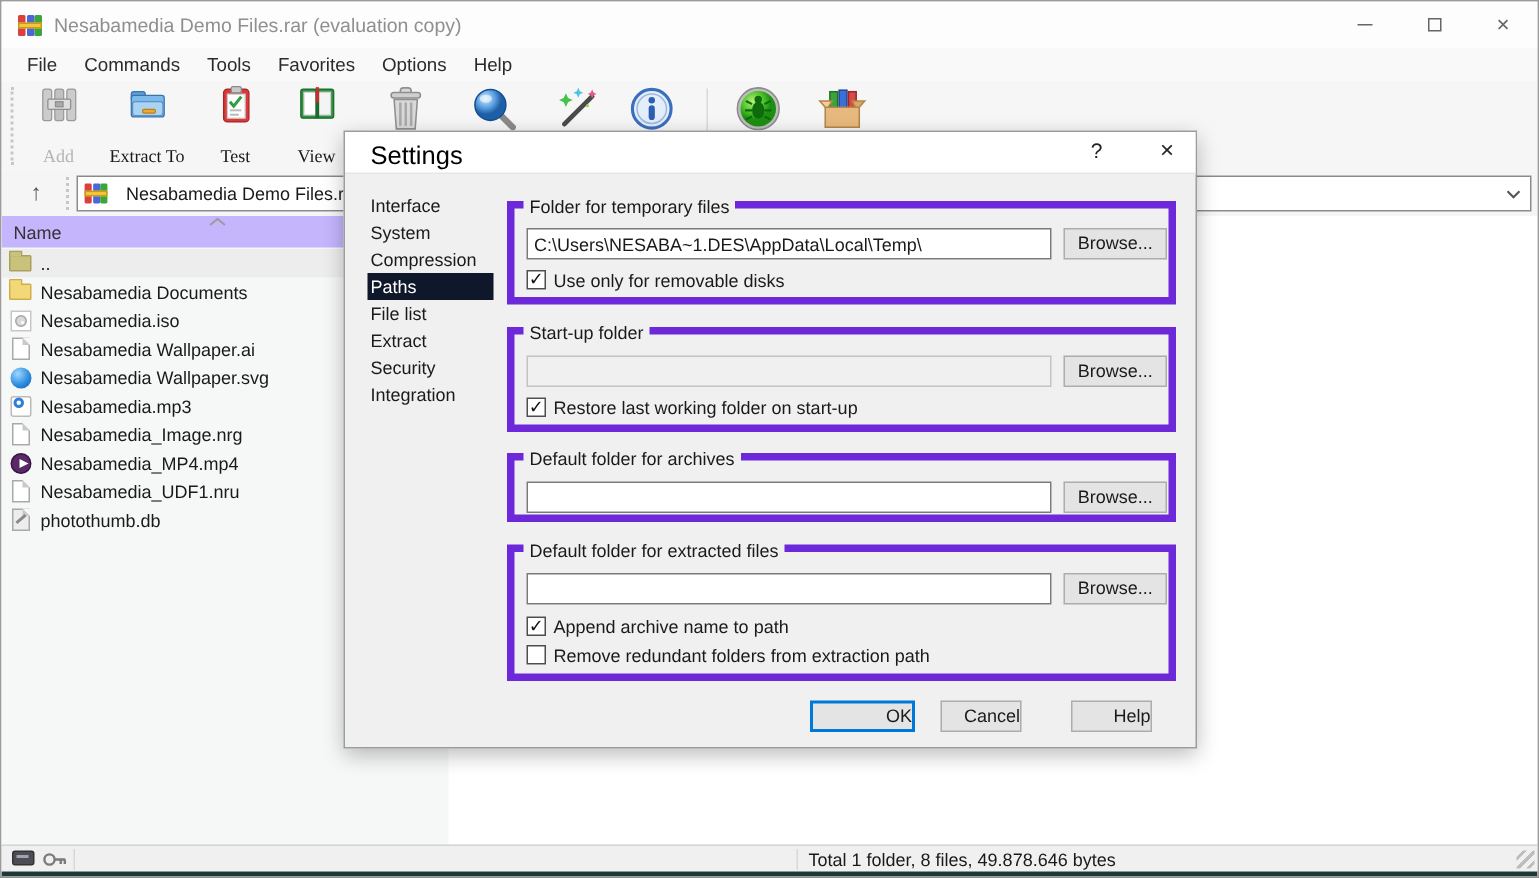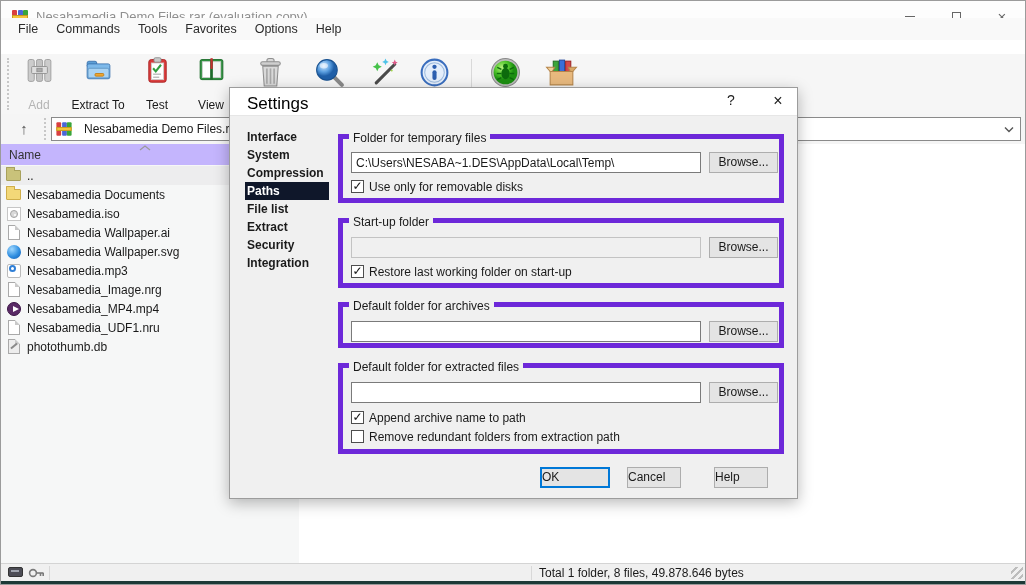--- a/index.html
+++ b/index.html
@@ -17,28 +17,28 @@
   .winrar-ico .b2{left:5.5px;background:#4a66d8;}
   .winrar-ico .b3{left:11px;background:#3aa53a;}
   .winrar-ico .strap{position:absolute;left:0;top:5px;width:16px;height:4px;background:#f5c63c;border:1px solid #c79a20;}
   .title-text{font-size:13px;color:#8f8f8f;}
   .caption-btns{position:absolute;right:0;top:0;height:31px;display:flex;}
   .cap-btn{width:46px;height:31px;display:flex;align-items:center;justify-content:center;color:#666;}
   .min-glyph{width:10px;height:1px;background:#666;}
   .max-glyph{width:9px;height:9px;border:1px solid #666;}
   .close-glyph{font-size:15px;line-height:15px;color:#666;}
   
-  .menubar{position:absolute;left:0;top:17px;width:100%;height:22px;background:#f9f9f9;display:flex;align-items:center;padding-left:8px;}
+  .menubar{position:absolute;left:0;top:31px;width:100%;height:22px;background:#f9f9f9;display:flex;align-items:center;padding-left:8px;}
   .menu-item{padding:3px 9px;color:#2b2b2b;font-size:12.5px;}
   
   .toolbar{position:absolute;left:0;top:53px;width:100%;height:60px;background:#f6f6f6;}
   .tb-grip{position:absolute;left:6px;top:4px;bottom:4px;width:0;border-left:2px dotted #c7c7c7;}
   .tb-btn{position:absolute;top:2px;width:52px;height:56px;display:flex;flex-direction:column;align-items:center;}
   .tb-btn svg{width:33px;height:33px;display:block;}
-  .tb-label{font-size:12px;margin-top:14px;color:#1a1a1a;white-space:nowrap;}
+  .tb-label{font-size:12px;margin-top:14px;color:#1a1a1a;white-space:nowrap;font-family:Liberation Serif, serif;}
   .tb-label.dim{color:#b4b4b4;}
   .tb-sep{position:absolute;left:470px;top:5px;height:36px;width:0;border-left:1px solid #d9d9d9;}
   
   .addr-row{position:absolute;left:0;top:113px;width:100%;height:30px;background:#f5f5f5;}
   .up-btn{position:absolute;left:10px;top:2px;width:26px;height:25px;display:flex;align-items:center;justify-content:center;color:#5a5a5a;font-size:15px;}
   .addr-grip{position:absolute;left:43px;top:4px;height:22px;border-left:2px dotted #c7c7c7;}
   .combo{position:absolute;left:50px;top:3px;width:970px;height:24px;background:#fff;border:1px solid #8a8a8a;display:flex;align-items:center;padding-left:4px;}
   .combo .winrar-ico{transform:scale(.95);}
   .combo-label{margin-left:4px;color:#1a1a1a;}
   .combo-chevron{position:absolute;right:6px;top:8px;}
@@ -82,35 +82,35 @@
     background:repeating-linear-gradient(135deg,transparent 0 3px,#bdbdbd 3px 5px);}
   .desk-strip{position:absolute;left:0;top:580px;width:100%;height:5px;background:#1d3937;}
   
   .dialog{position:absolute;left:228px;top:86px;width:569px;height:412px;background:#f0f0f0;
     border:1px solid #9c9c9c;box-shadow:0 4px 14px rgba(0,0,0,.28);z-index:10;}
   .dlg-title{position:absolute;left:0;top:0;width:100%;height:28px;background:#fff;border-bottom:1px solid #e6e6e6;}
   .dlg-title-text{position:absolute;left:17px;top:6px;font-size:17px;color:#000;}
   .dlg-help{position:absolute;left:490px;top:4px;width:22px;height:20px;text-align:center;font-size:14px;color:#222;}
   .dlg-close{position:absolute;left:536px;top:4px;width:24px;height:20px;text-align:center;font-size:16px;color:#222;}
   .dlg-nav{position:absolute;left:15px;top:40px;width:84px;}
-  .nav-item{height:18px;line-height:18px;padding-left:2px;color:#1a1a1a;font-weight:bold;}
+  .nav-item{height:18px;line-height:18px;padding-left:2px;color:#1a1a1a;}
   .nav-item.sel{background:#0f172a;color:#fff;}
   .grp{position:absolute;left:108px;width:446px;border:5px solid #6d28d9;}
   .grp-label{position:absolute;left:6px;top:-8px;background:#f0f0f0;padding:0 4px;color:#1a1a1a;white-space:nowrap;}
   .g1{top:46px;height:69px;} .g2{top:130px;height:70px;} .g3{top:214px;height:46px;} .g4{top:275px;height:91px;}
   .grp input{position:absolute;left:8px;width:350px;height:21px;border:1px solid #7a7a7a;background:#fff;
     font:12px "Liberation Sans",sans-serif;padding:0 4px;color:#1a1a1a;}
   .grp input:disabled{background:#f0f0f0;border-color:#c3c3c3;}
   .browse-btn{position:absolute;left:366px;width:69px;height:21px;background:#e4e4e4;border:1px solid #adadad;
     font:12px "Liberation Sans",sans-serif;color:#1a1a1a;text-align:center;line-height:19px;}
   .cb-row{position:absolute;left:8px;display:flex;align-items:center;height:15px;}
   .cb{width:13px;height:13px;background:#fff;border:1px solid #4d4d4d;margin-right:5px;flex:none;
       font-size:12px;line-height:11px;text-align:center;color:#111;}
   .dlg-btn{position:absolute;top:379px;height:21px;background:#e4e4e4;border:1px solid #adadad;
-    font:12px "Liberation Sans",sans-serif;color:#1a1a1a;text-align:left;line-height:19px;}
+    font:12px "Liberation Sans",sans-serif;color:#1a1a1a;text-align:right;line-height:19px;}
   .btn-ok{left:310px;width:70px;border:2px solid #0078d7;line-height:17px;}
   .btn-cancel{left:397px;width:54px;}
   .btn-help{left:484px;width:54px;}
 </style>
 </head>
 <body>
 
 <div class="window">
 
   <div class="titlebar">

